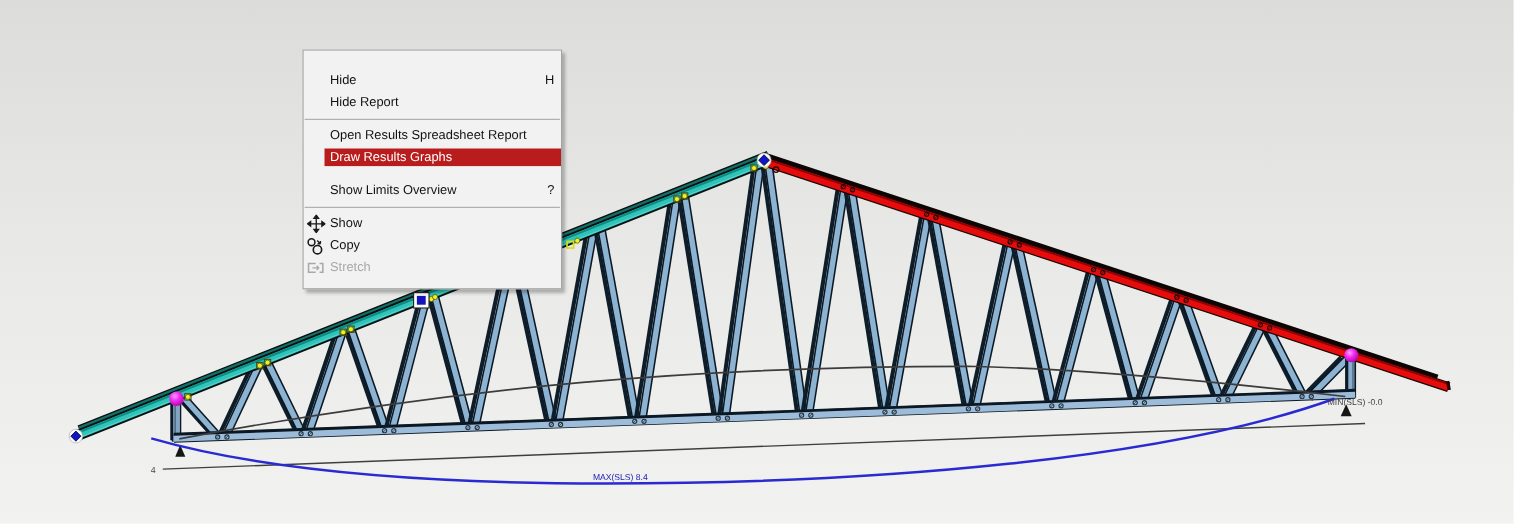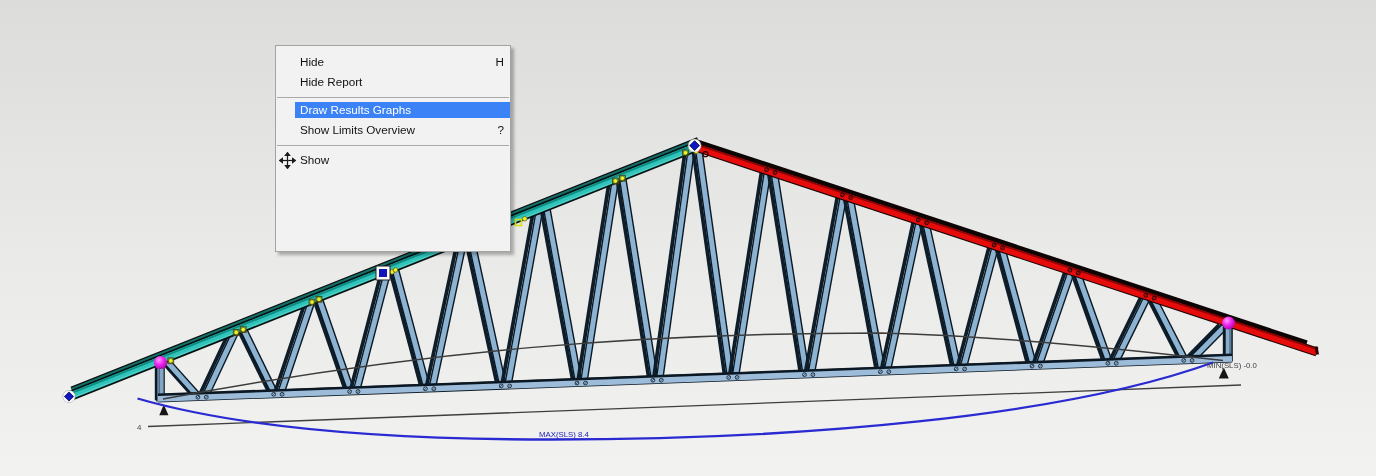--- a/index.html
+++ b/index.html
@@ -2,26 +2,26 @@
 <html><head><meta charset="utf-8">
 <style>
   html,body { margin:0; padding:0; }
   body { width:1376px; height:476px; overflow:hidden;
         font-family:"Liberation Sans", sans-serif;
         background:linear-gradient(to bottom, #dcdcda 0%, #e9e9e7 50%, #f2f2f0 100%); }
   .stage { position:relative; width:1376px; height:476px; }
   svg.scene { position:absolute; left:0; top:0; }
   .menu { position:absolute; left:275px; top:45px; width:234px; height:199px;
           background:#f2f2f2; border:1px solid #a3a3a3;
-          box-shadow:3px 3px 3px rgba(0,0,0,0.28); z-index:5; padding-top:6px; }
+          box-shadow:3px 3px 3px rgba(0,0,0,0.28); z-index:5; padding-top:17px; }
   .mi { position:relative; height:20px; line-height:20px; font-size:11.7px; color:#121212;
         padding-left:24px; white-space:nowrap; }
   .mi .sc { position:absolute; right:6px; top:0; }
-  .mi.hl { background:#3b82f6; color:#fff; margin-left:19px; padding-left:5px;
-           height:16px; line-height:16px; margin-top:2px; margin-bottom:2px; }
+  .mi.hl { background:#b91c1c; color:#fff; margin-left:19px; padding-left:5px;
+           height:16px; line-height:16px; margin-top:2px; margin-bottom:12px; }
   .mi.dis { color:#a8a8a8; }
   .sep { height:1px; background:#a9a9a9; margin:5px 1px 4px 1px; }
   .ic { position:absolute; left:3px; top:2px; width:17px; height:17px; }
 </style></head>
 <body>
 <div class="stage">
 <svg class="scene" width="1376" height="476" viewBox="0 0 1376 476">
 <line x1="159.7" y1="358.8" x2="194.1" y2="397.2" stroke="#0d1d29" stroke-width="3.7"></line>
 <line x1="165.5" y1="360.0" x2="199.9" y2="398.4" stroke="#0b1722" stroke-width="7.8"></line>
 <line x1="165.5" y1="360.0" x2="199.9" y2="398.4" stroke="#8db3d3" stroke-width="5.0"></line>
@@ -252,29 +252,41 @@
 <circle cx="160.5" cy="362.5" r="6.6" fill="url(#mag)"></circle>
 <circle cx="1228.5" cy="323.0" r="6.4" fill="url(#mag)"></circle>
 <rect x="376" y="266" width="14" height="14" fill="#fcfcfc" stroke="#222" stroke-width="1"></rect>
 <rect x="379" y="269" width="8" height="8" fill="#1414bb"></rect>
 </svg>
 
 <div class="menu">
   <div class="mi"><span class="lbl">Hide</span><span class="sc">H</span></div>
   <div class="mi"><span class="lbl">Hide Report</span></div>
   <div class="sep"></div>
+  <div class="mi"><span class="lbl">Open Results Spreadsheet Report</span></div>
   <div class="mi hl"><span class="lbl">Draw Results Graphs</span></div>
   <div class="mi"><span class="lbl">Show Limits Overview</span><span class="sc">?</span></div>
   <div class="sep"></div>
   <div class="mi"><span class="ic">
     <svg width="17" height="17" viewBox="0 0 17 17">
       <g stroke="#1a1a1a" stroke-width="1.2" fill="#1a1a1a">
         <line x1="8.5" y1="3.2" x2="8.5" y2="13.8"></line>
               <line x1="3.2" y1="8.5" x2="13.8" y2="8.5"></line>
         <polygon points="8.5,0.6 6.4,3.4 10.6,3.4"></polygon>
               <polygon points="8.5,16.4 6.4,13.6 10.6,13.6"></polygon>
         <polygon points="0.6,8.5 3.4,6.4 3.4,10.6"></polygon>
               <polygon points="16.4,8.5 13.6,6.4 13.6,10.6"></polygon>
       </g>
     </svg></span><span class="lbl">Show</span></div>
+  <div class="mi"><span class="ic">
+    <svg width="17" height="17" viewBox="0 0 17 17">
+      <circle cx="4.2" cy="5.2" r="3.1" fill="none" stroke="#1a1a1a" stroke-width="1.4"></circle>
+      <circle cx="9.6" cy="12.0" r="3.8" fill="none" stroke="#1a1a1a" stroke-width="1.5"></circle>
+      <path d="M 9.3,3.6 L 12.3,6.6 M 12.3,6.6 L 12.3,4.0 M 12.3,6.6 L 9.7,6.6" stroke="#1a1a1a" stroke-width="1.2" fill="none"></path>
+    </svg></span><span class="lbl">Copy</span></div>
+  <div class="mi dis"><span class="ic">
+    <svg width="17" height="17" viewBox="0 0 17 17">
+      <path d="M 8,4.5 L 1.5,4.5 L 1.5,12.5 L 8,12.5 M 11.5,4.5 L 14.5,4.5 L 14.5,12.5 L 11.5,12.5" fill="none" stroke="#a8a8a8" stroke-width="1.4"></path>
+      <path d="M 5,8.5 L 11,8.5 M 11,8.5 L 8.8,6.6 M 11,8.5 L 8.8,10.4" fill="none" stroke="#a8a8a8" stroke-width="1.2"></path>
+    </svg></span><span class="lbl">Stretch</span></div>
 </div>
 
 </div>
 
 </body></html>

